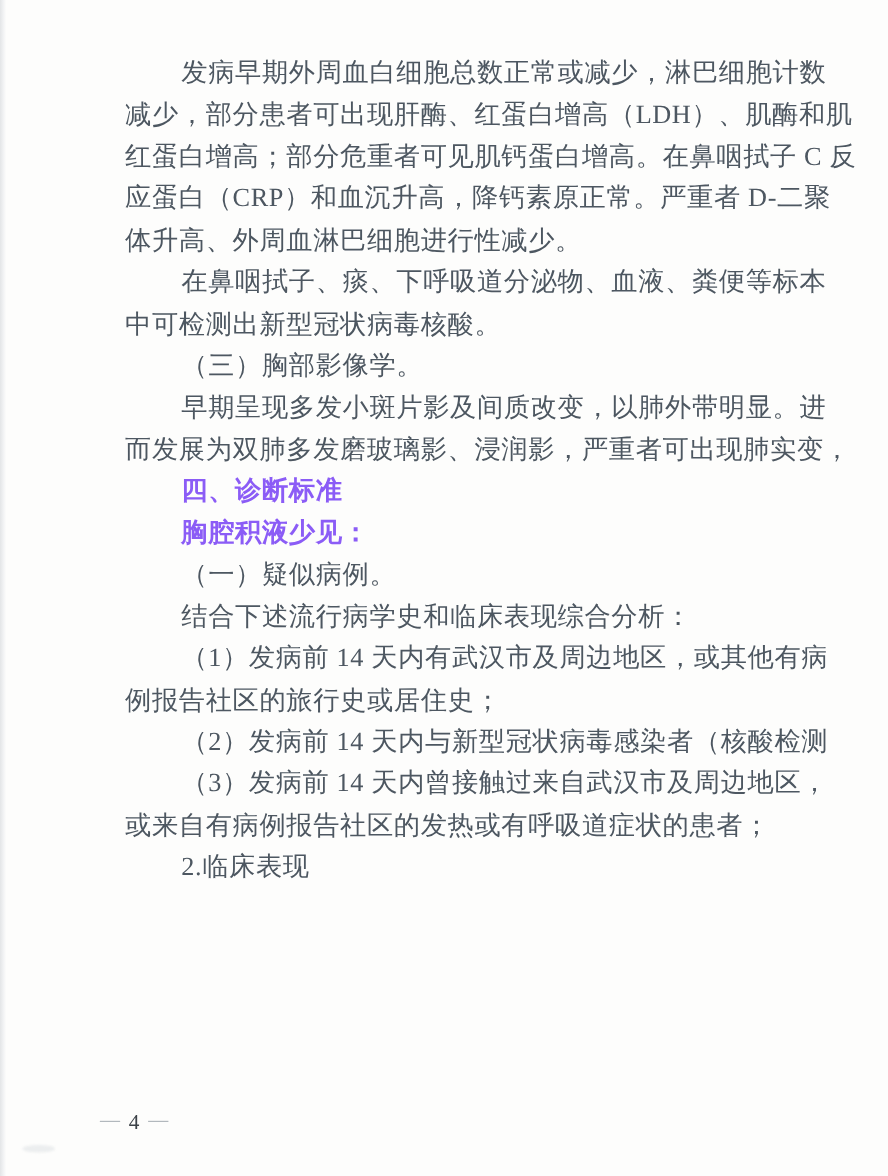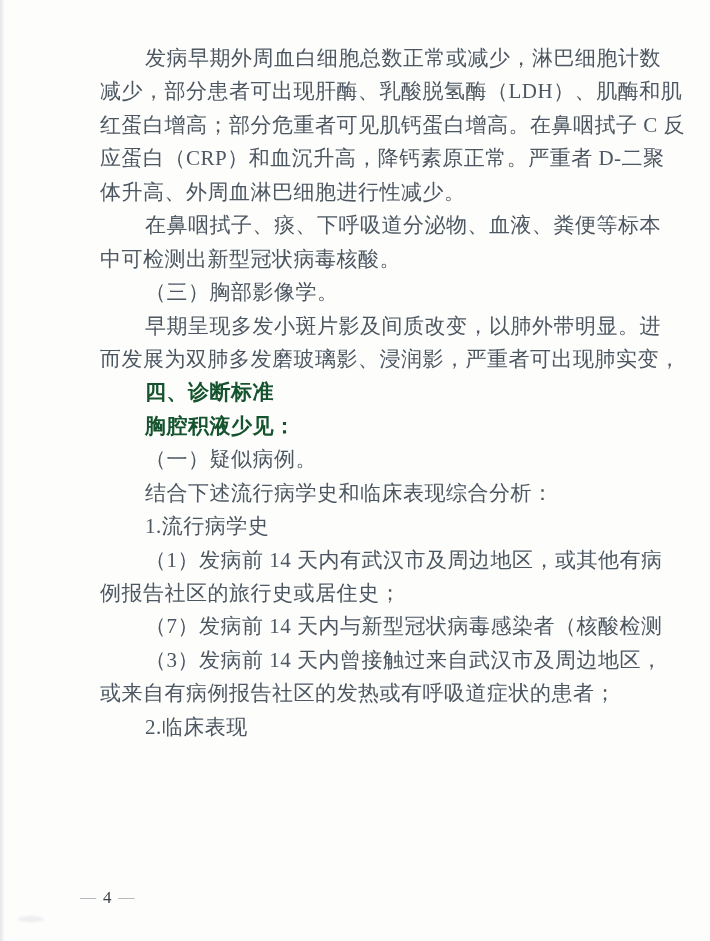--- a/index.html
+++ b/index.html
@@ -41,21 +41,21 @@
     height: 33.45px;
     color: #4d5761;
     letter-spacing: 0.5px;
     white-space: nowrap;
   }
   .line.indent {
     padding-left: 45px;
   }
   .line.bold {
     font-weight: bold;
-    color: #14532d;
+    color: #8b5cf6;
   }
   .footer {
     position: absolute;
     left: 80px;
     top: 888px;
     font-size: 17px;
     color: #3e454b;
     display: flex;
     align-items: center;
     gap: 7px;
@@ -71,37 +71,36 @@
   }
 </style>
 </head>
 <body>
 
 <div class="scan-edge-left"></div>
 <div class="scan-smudge"></div>
 
 <div class="textblock">
   <div class="line indent">发病早期外周血白细胞总数正常或减少，淋巴细胞计数</div>
-  <div class="line">减少，部分患者可出现肝酶、乳酸脱氢酶（LDH）、肌酶和肌</div>
+  <div class="line">减少，部分患者可出现肝酶、红蛋白增高（LDH）、肌酶和肌</div>
   <div class="line">红蛋白增高；部分危重者可见肌钙蛋白增高。在鼻咽拭子 C 反</div>
   <div class="line">应蛋白（CRP）和血沉升高，降钙素原正常。严重者 D-二聚</div>
   <div class="line">体升高、外周血淋巴细胞进行性减少。</div>
   <div class="line indent">在鼻咽拭子、痰、下呼吸道分泌物、血液、粪便等标本</div>
   <div class="line">中可检测出新型冠状病毒核酸。</div>
   <div class="line indent">（三）胸部影像学。</div>
   <div class="line indent">早期呈现多发小斑片影及间质改变，以肺外带明显。进</div>
   <div class="line">而发展为双肺多发磨玻璃影、浸润影，严重者可出现肺实变，</div>
   <div class="line indent bold">四、诊断标准</div>
   <div class="line indent bold">胸腔积液少见：</div>
   <div class="line indent">（一）疑似病例。</div>
   <div class="line indent">结合下述流行病学史和临床表现综合分析：</div>
-  <div class="line indent">1.流行病学史</div>
   <div class="line indent">（1）发病前 14 天内有武汉市及周边地区，或其他有病</div>
   <div class="line">例报告社区的旅行史或居住史；</div>
-  <div class="line indent">（7）发病前 14 天内与新型冠状病毒感染者（核酸检测</div>
+  <div class="line indent">（2）发病前 14 天内与新型冠状病毒感染者（核酸检测</div>
   <div class="line indent">（3）发病前 14 天内曾接触过来自武汉市及周边地区，</div>
   <div class="line">或来自有病例报告社区的发热或有呼吸道症状的患者；</div>
   <div class="line indent">2.临床表现</div>
 </div>
 
 <div class="footer">
   <span class="dash">—</span>
   <span class="num">4</span>
   <span class="dash">—</span>
 </div>

